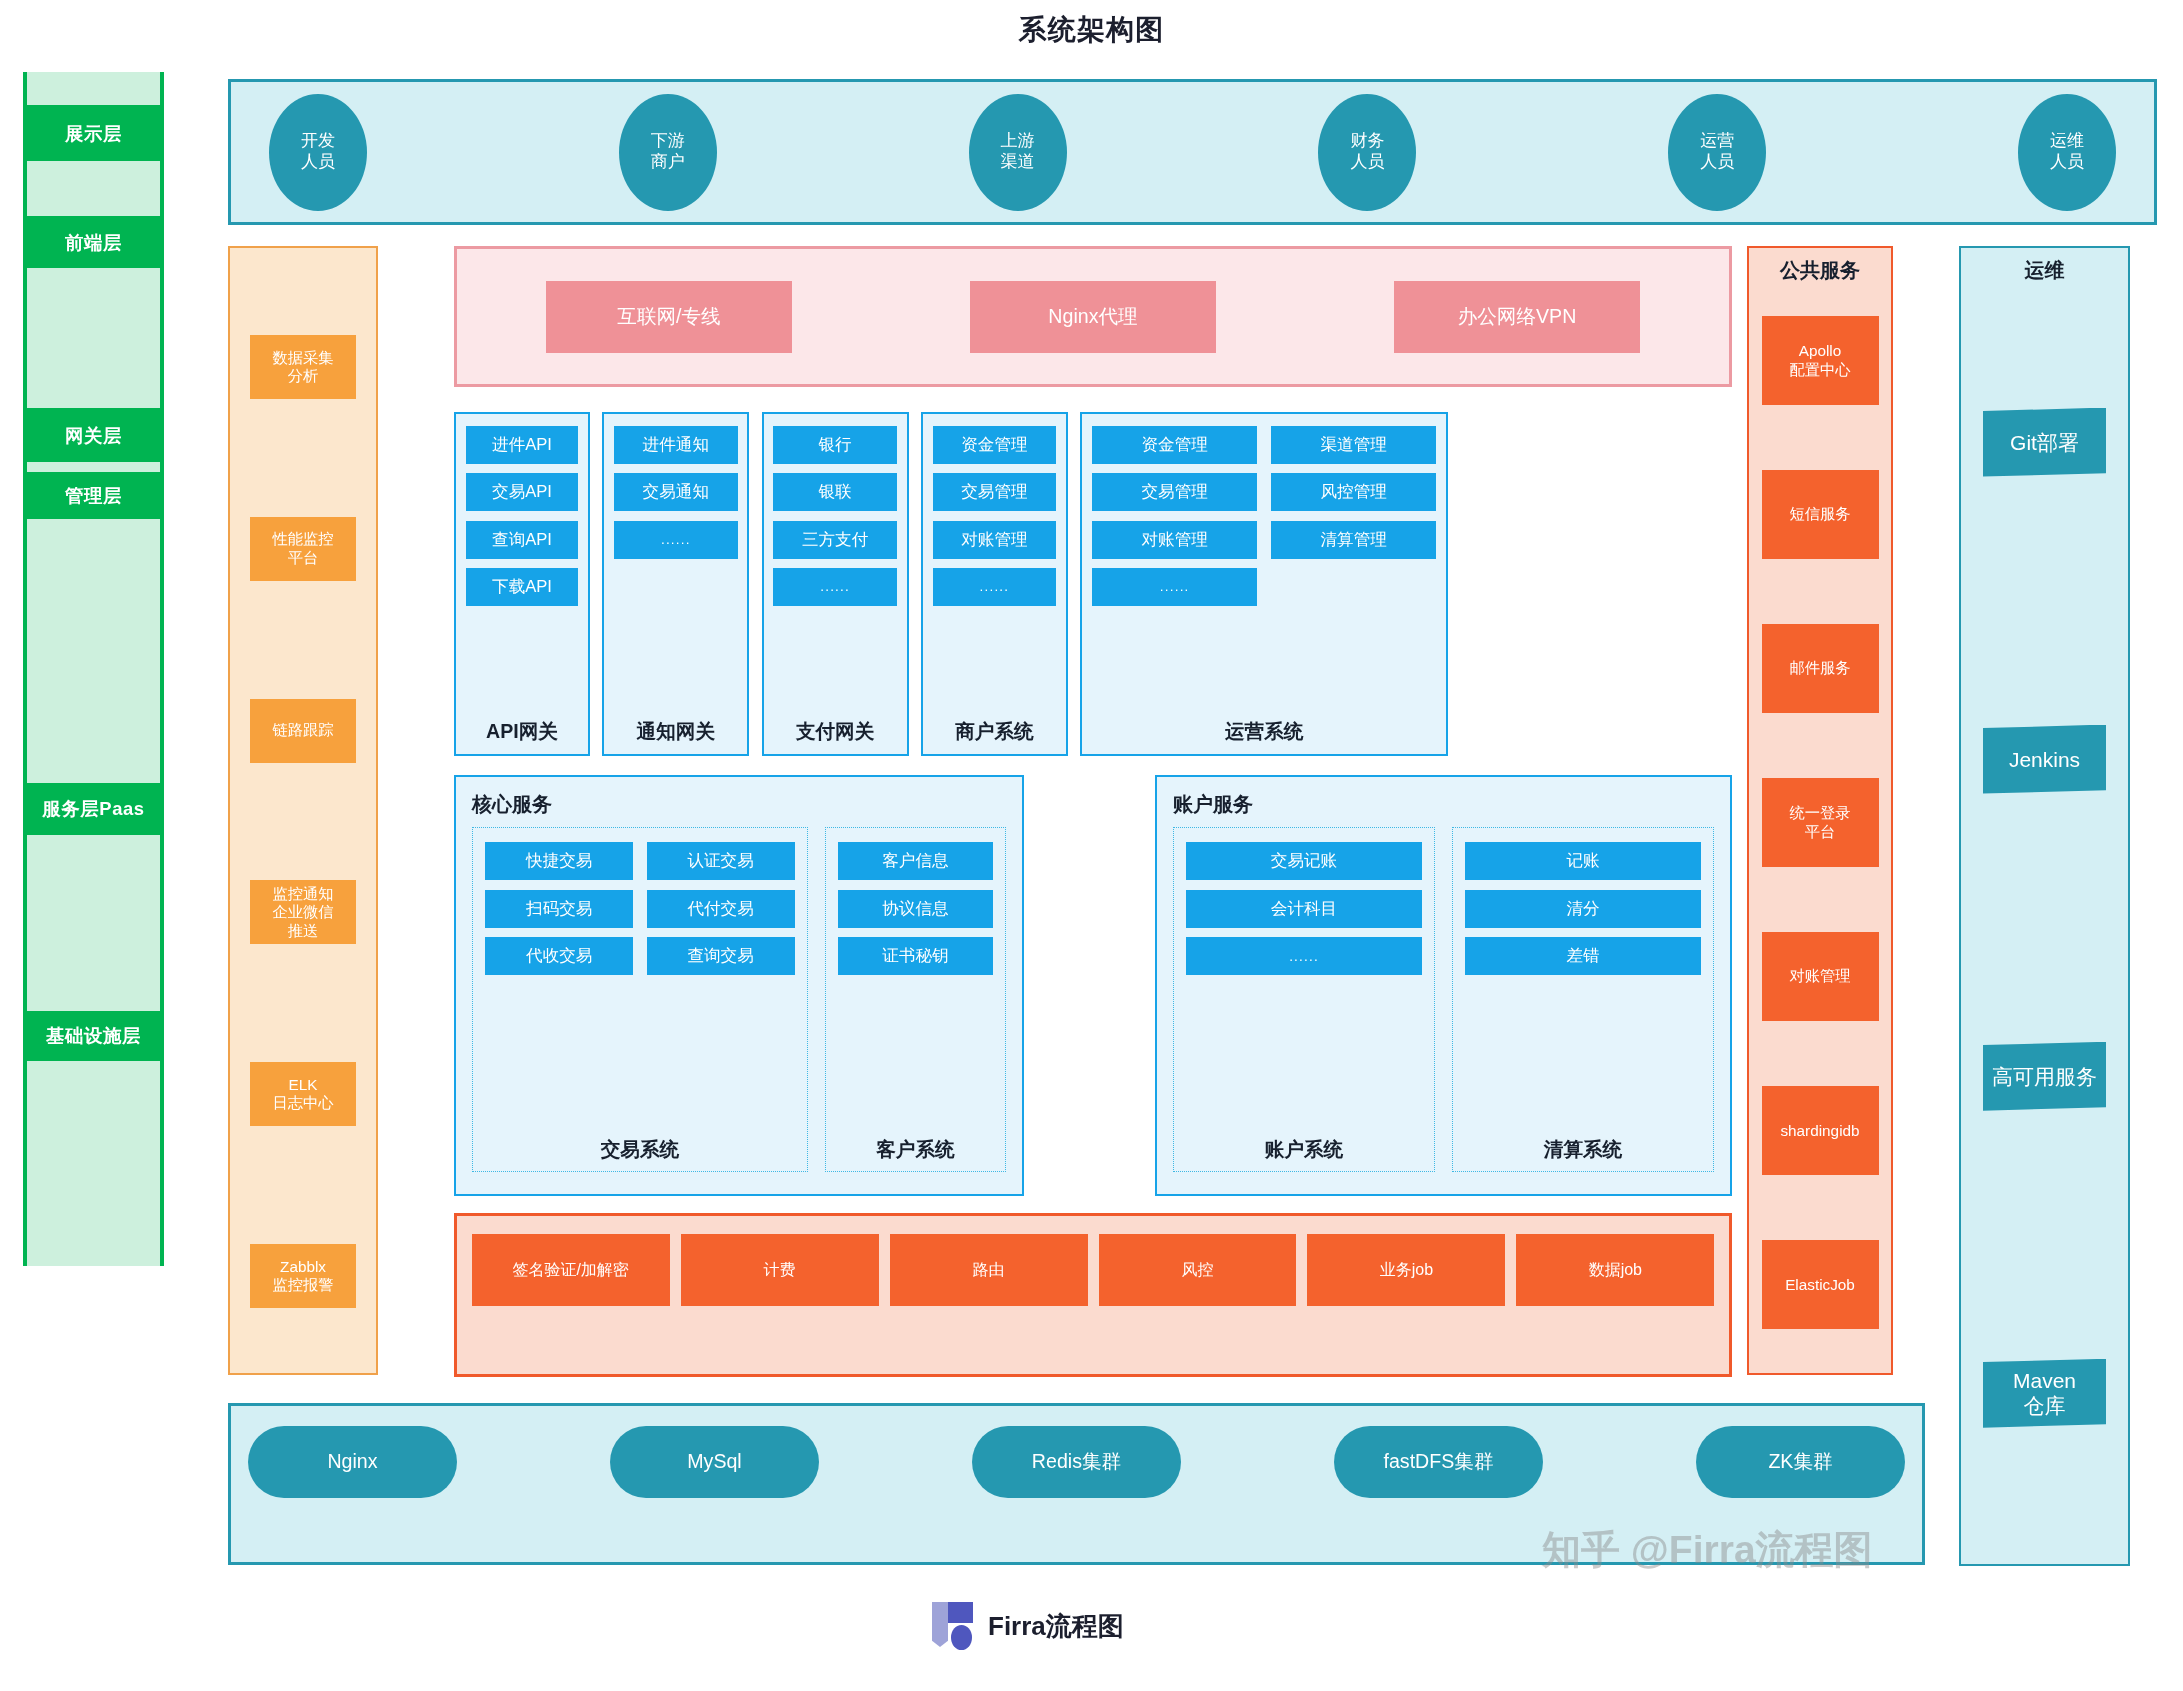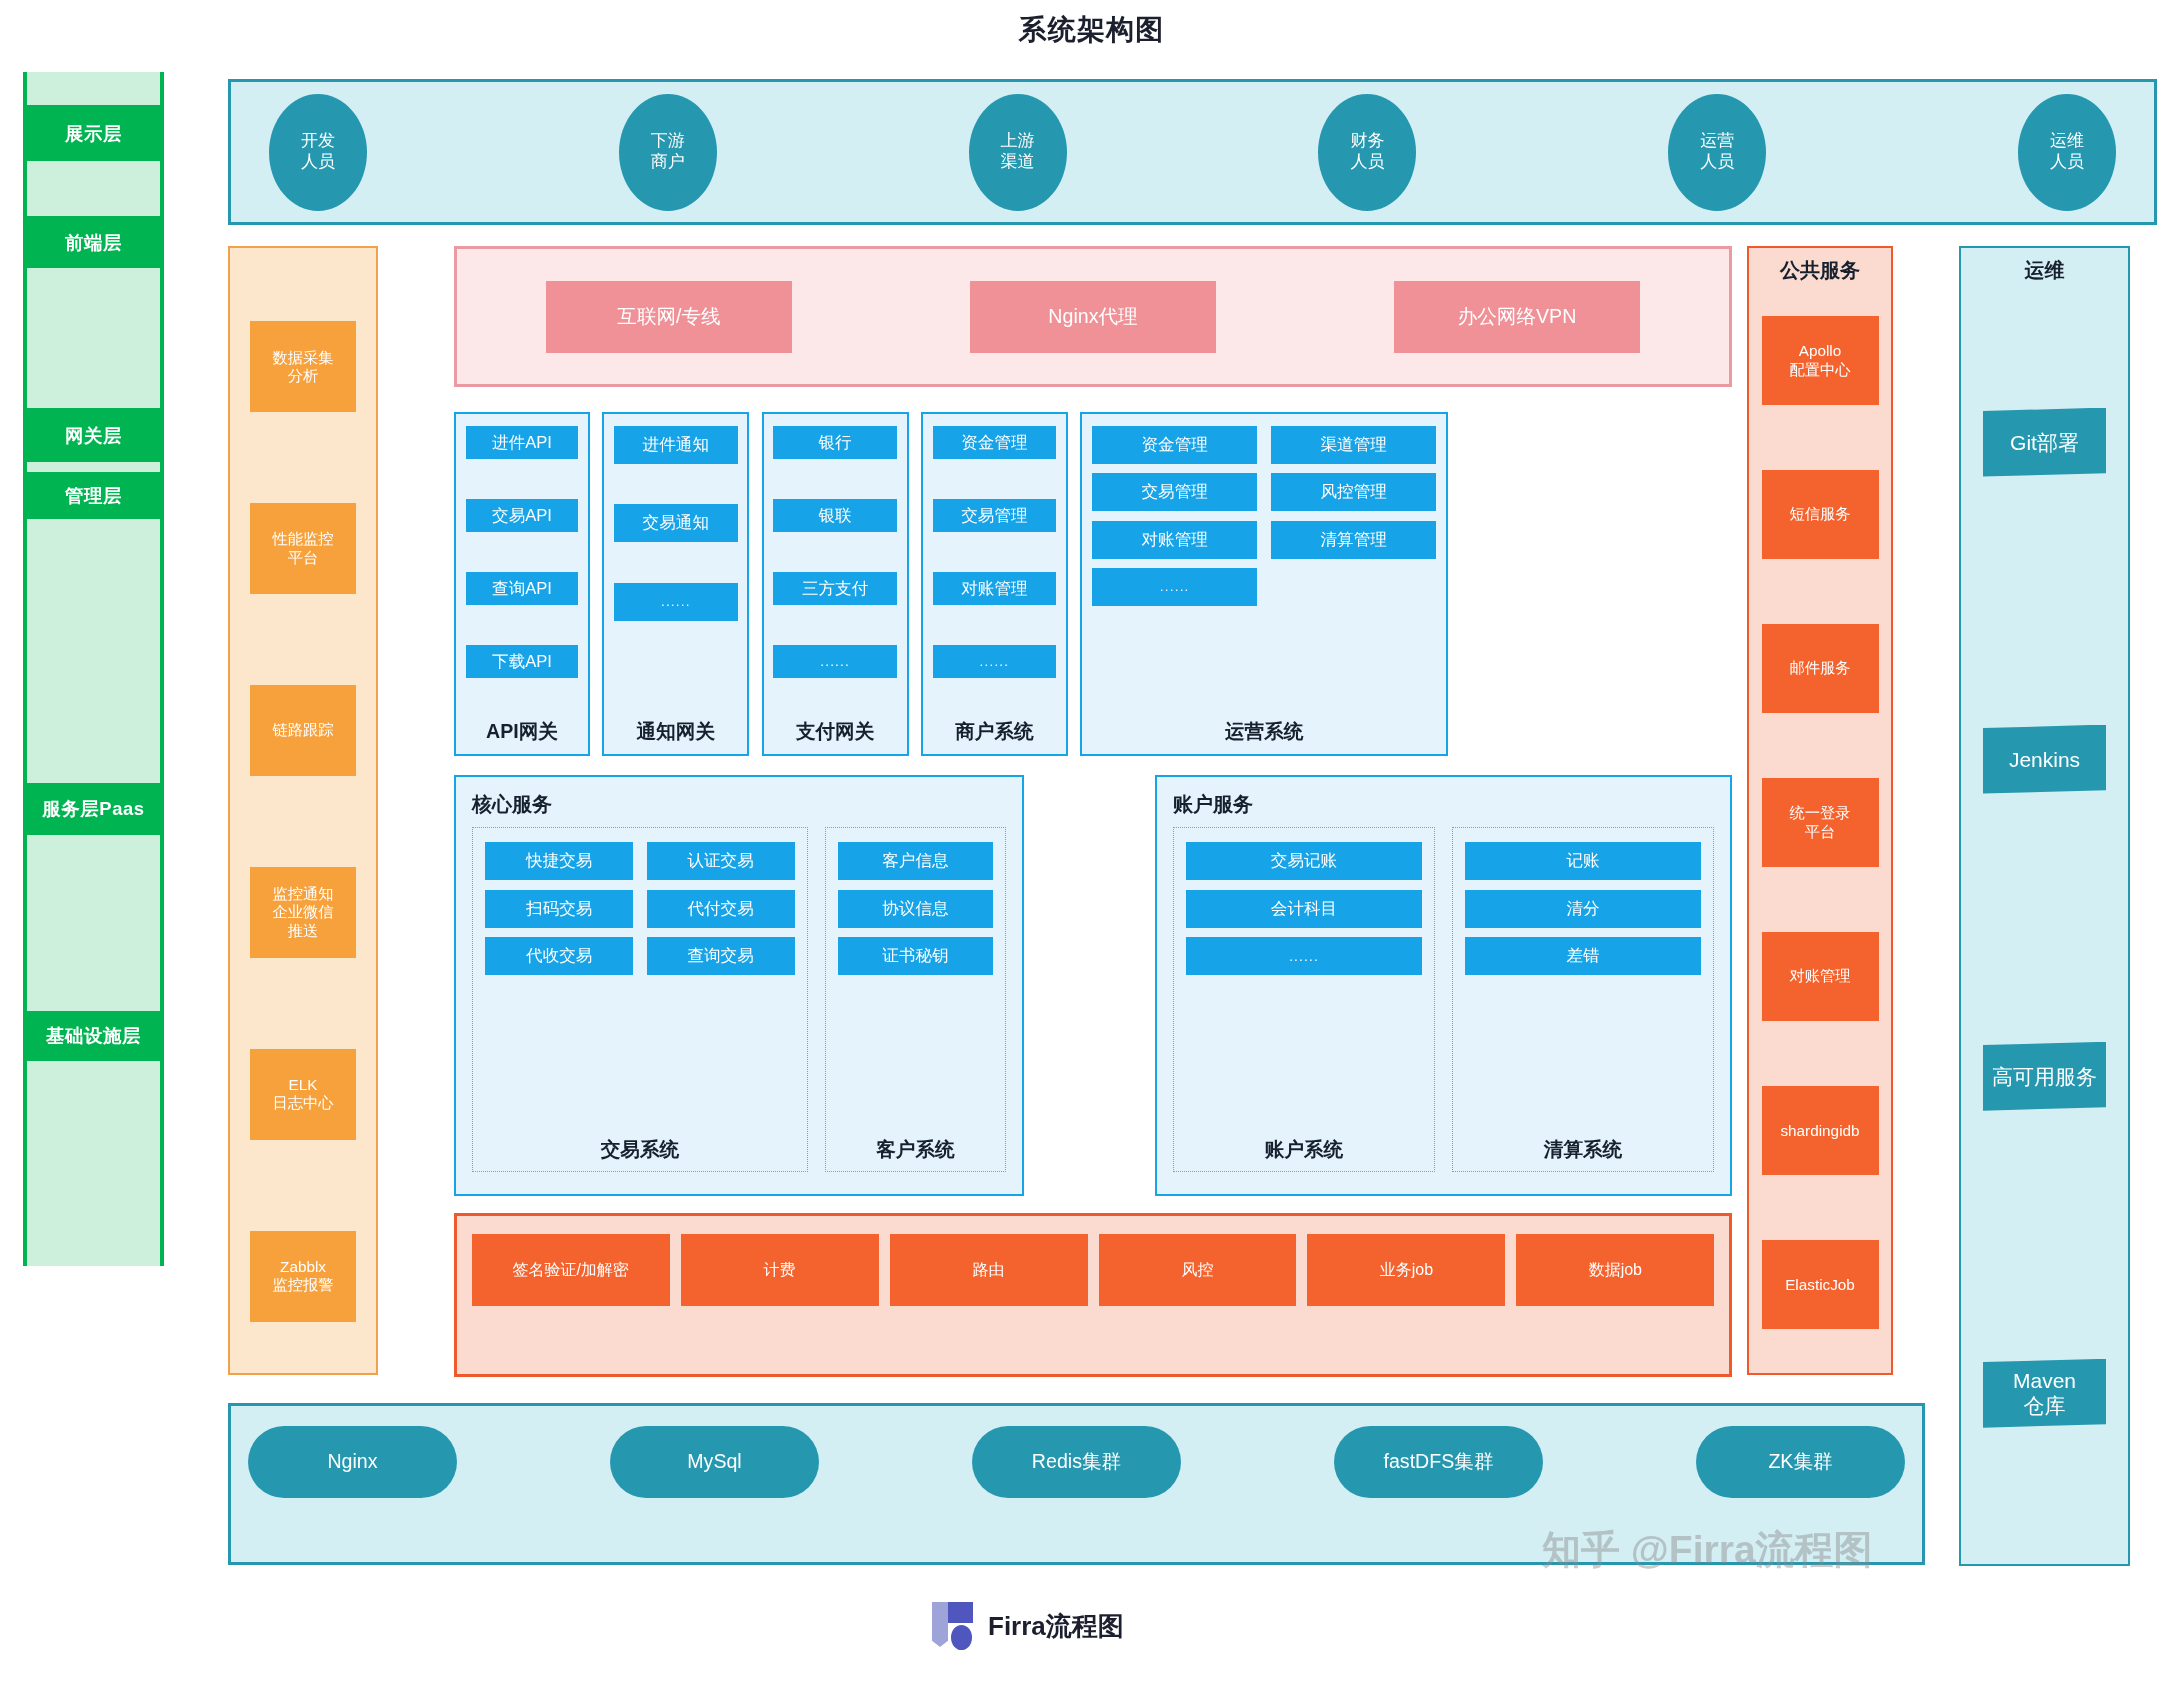--- a/index.html
+++ b/index.html
@@ -59,21 +59,21 @@
   
   .monitor-col {
     left: 228px; top: 246px; width: 150px; height: 1129px;
     background: #fce7cd; border: 2.5px solid #f0a14a;
   }
   .monitor-inner {
     display: flex; flex-direction: column; align-items: center;
     justify-content: space-around; height: 100%; padding: 17px 0;
   }
   .monitor-box {
-    width: 106px; height: 91px; background: #f7a13d; color: #fff;
+    width: 106px; height: 64px; background: #f7a13d; color: #fff;
     display: flex; align-items: center; justify-content: center;
     text-align: center; font-size: 15.3px; line-height: 1.2; margin-top: 22px;
   }
 
   
   .center-stack { left: 454px; top: 246px; width: 1278px; }
 
   .net-band {
     background: #fce7e9; border: 3.1px solid #ec9aa2;
     height: 141px; width: 1278px;
@@ -89,21 +89,20 @@
   
   .gw-row {
     position: absolute; left: 454px; top: 412px;
     width: 1278px; height: 344px;
     display: flex; gap: 12.3px;
   }
   .gw-card {
     background: #e5f4fc; border: 2.5px solid #16a3e8;
     display: flex; flex-direction: column; align-items: center;
     padding: 12.3px 9.8px 8.6px 9.8px;
-    gap: 31px;
   }
   .gw-card.w1 { width: 136px; }
   .gw-card.w2 { width: 147px; }
   .gw-card.w5 { width: 368px; }
   .gw-chip {
     background: #16a3e8; color: #fff;
     width: 100%; height: 38px; margin-bottom: 9.2px;
     display: flex; align-items: center; justify-content: center;
     font-size: 16.6px;
   }

